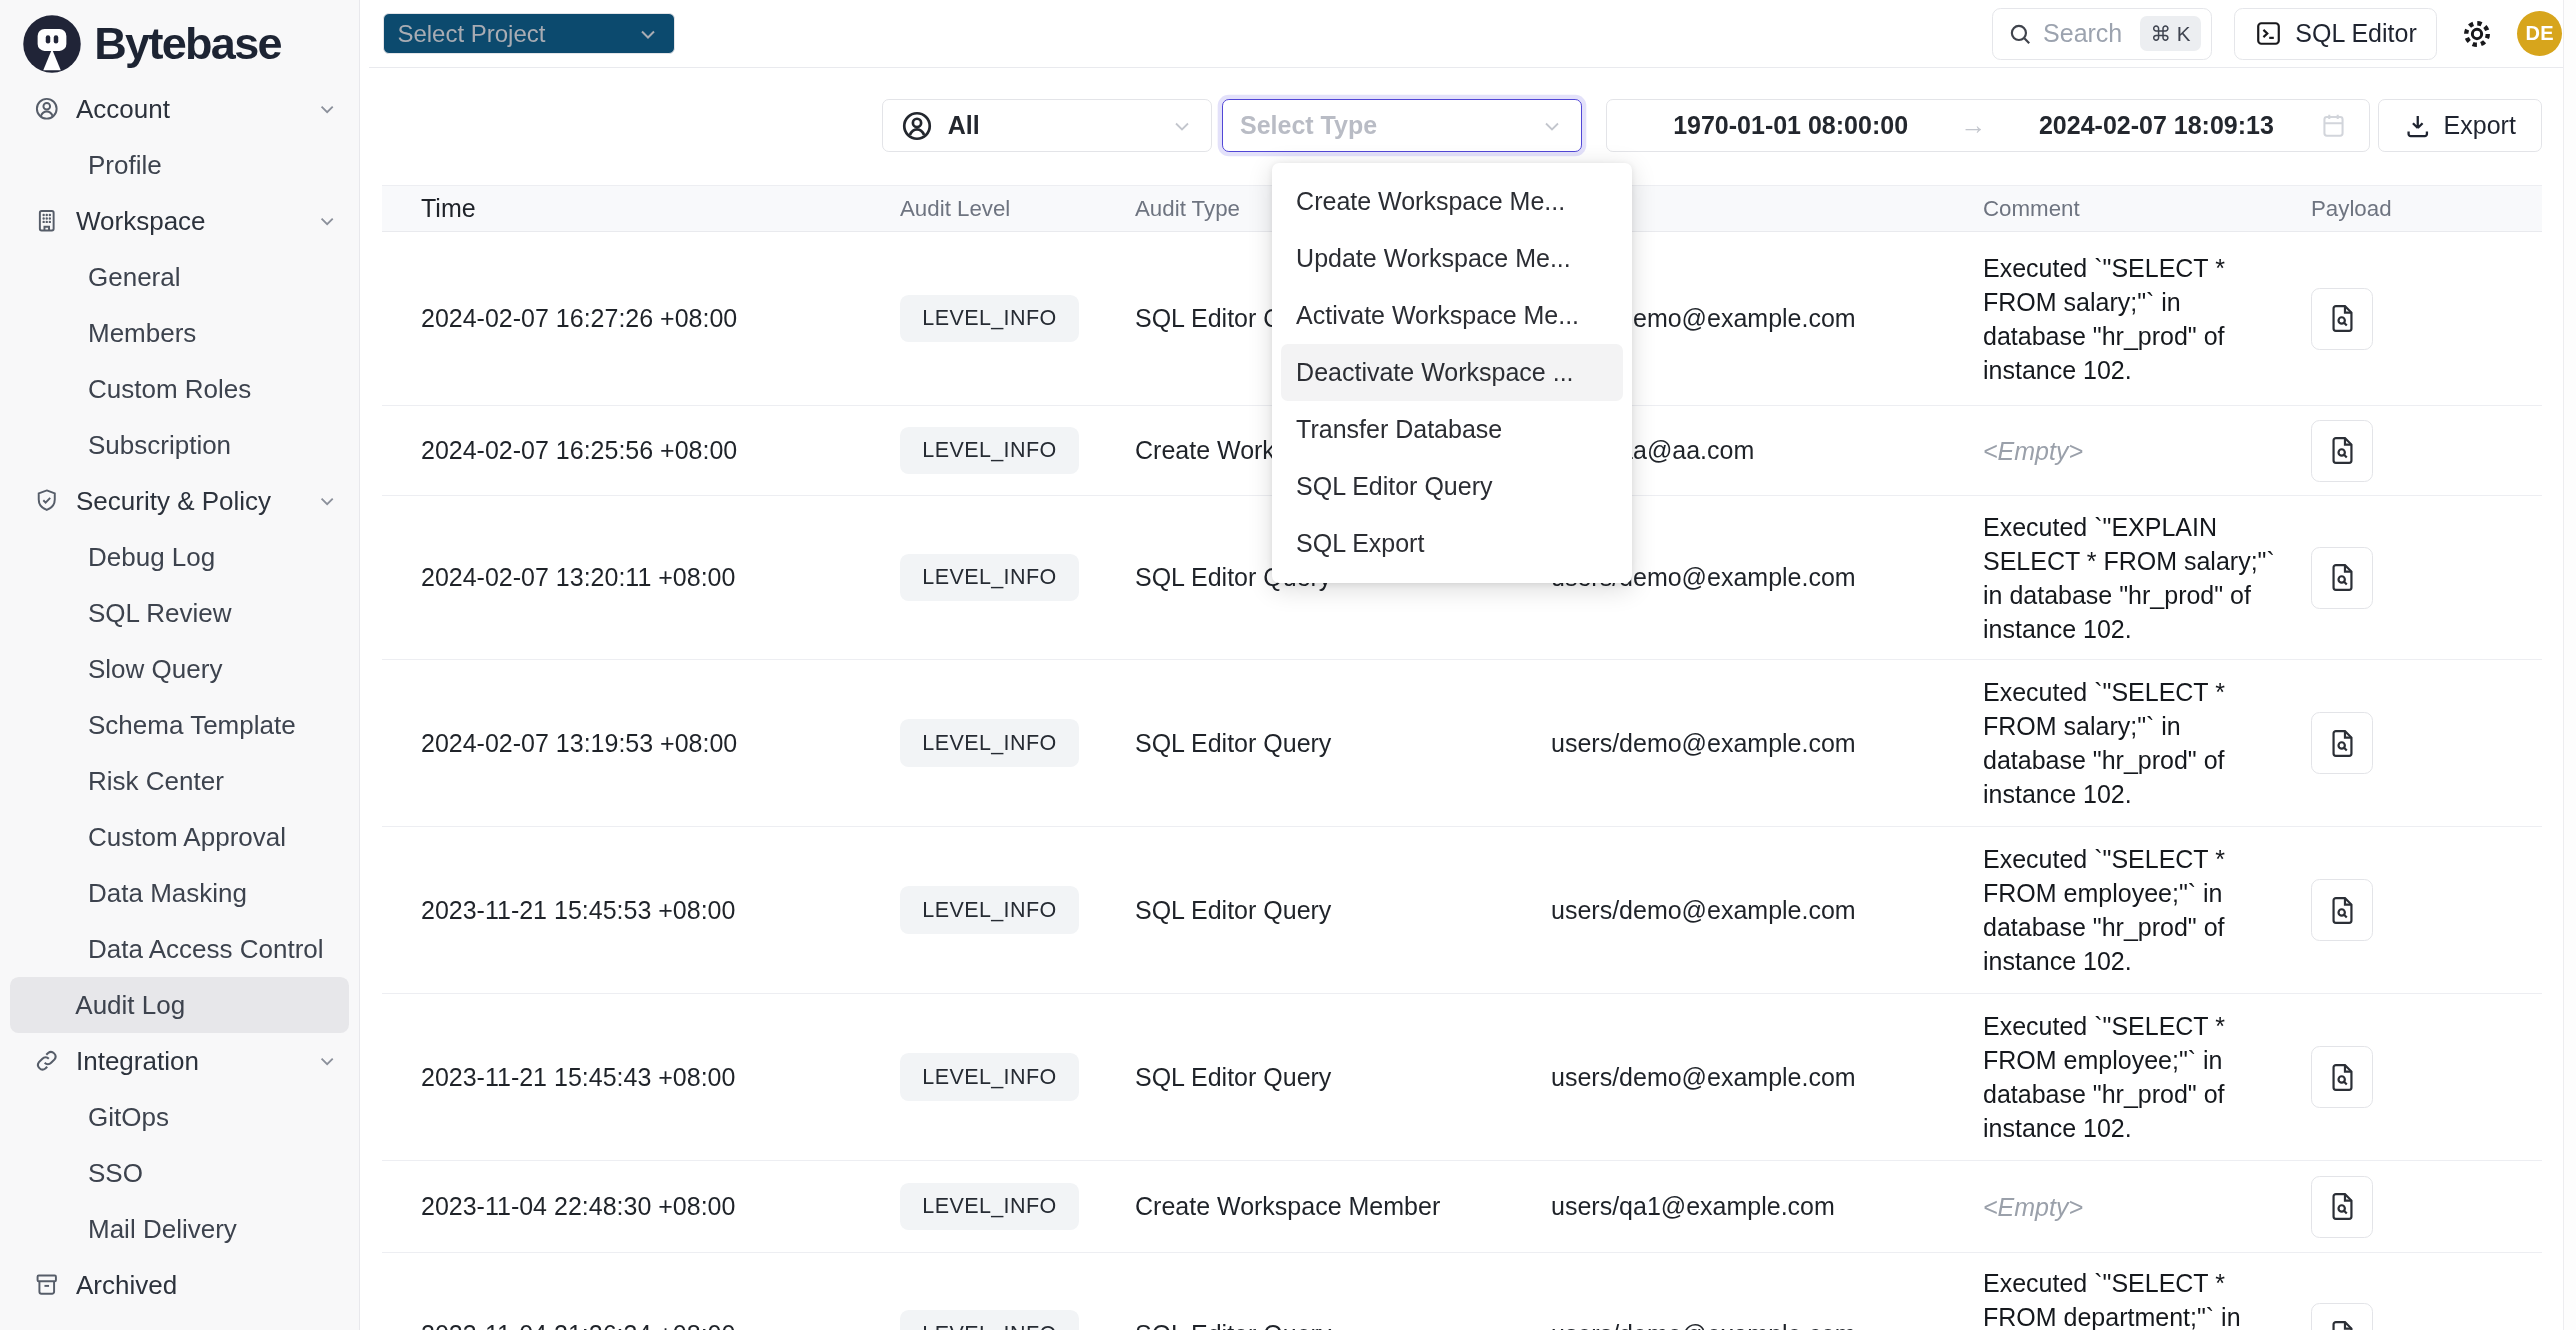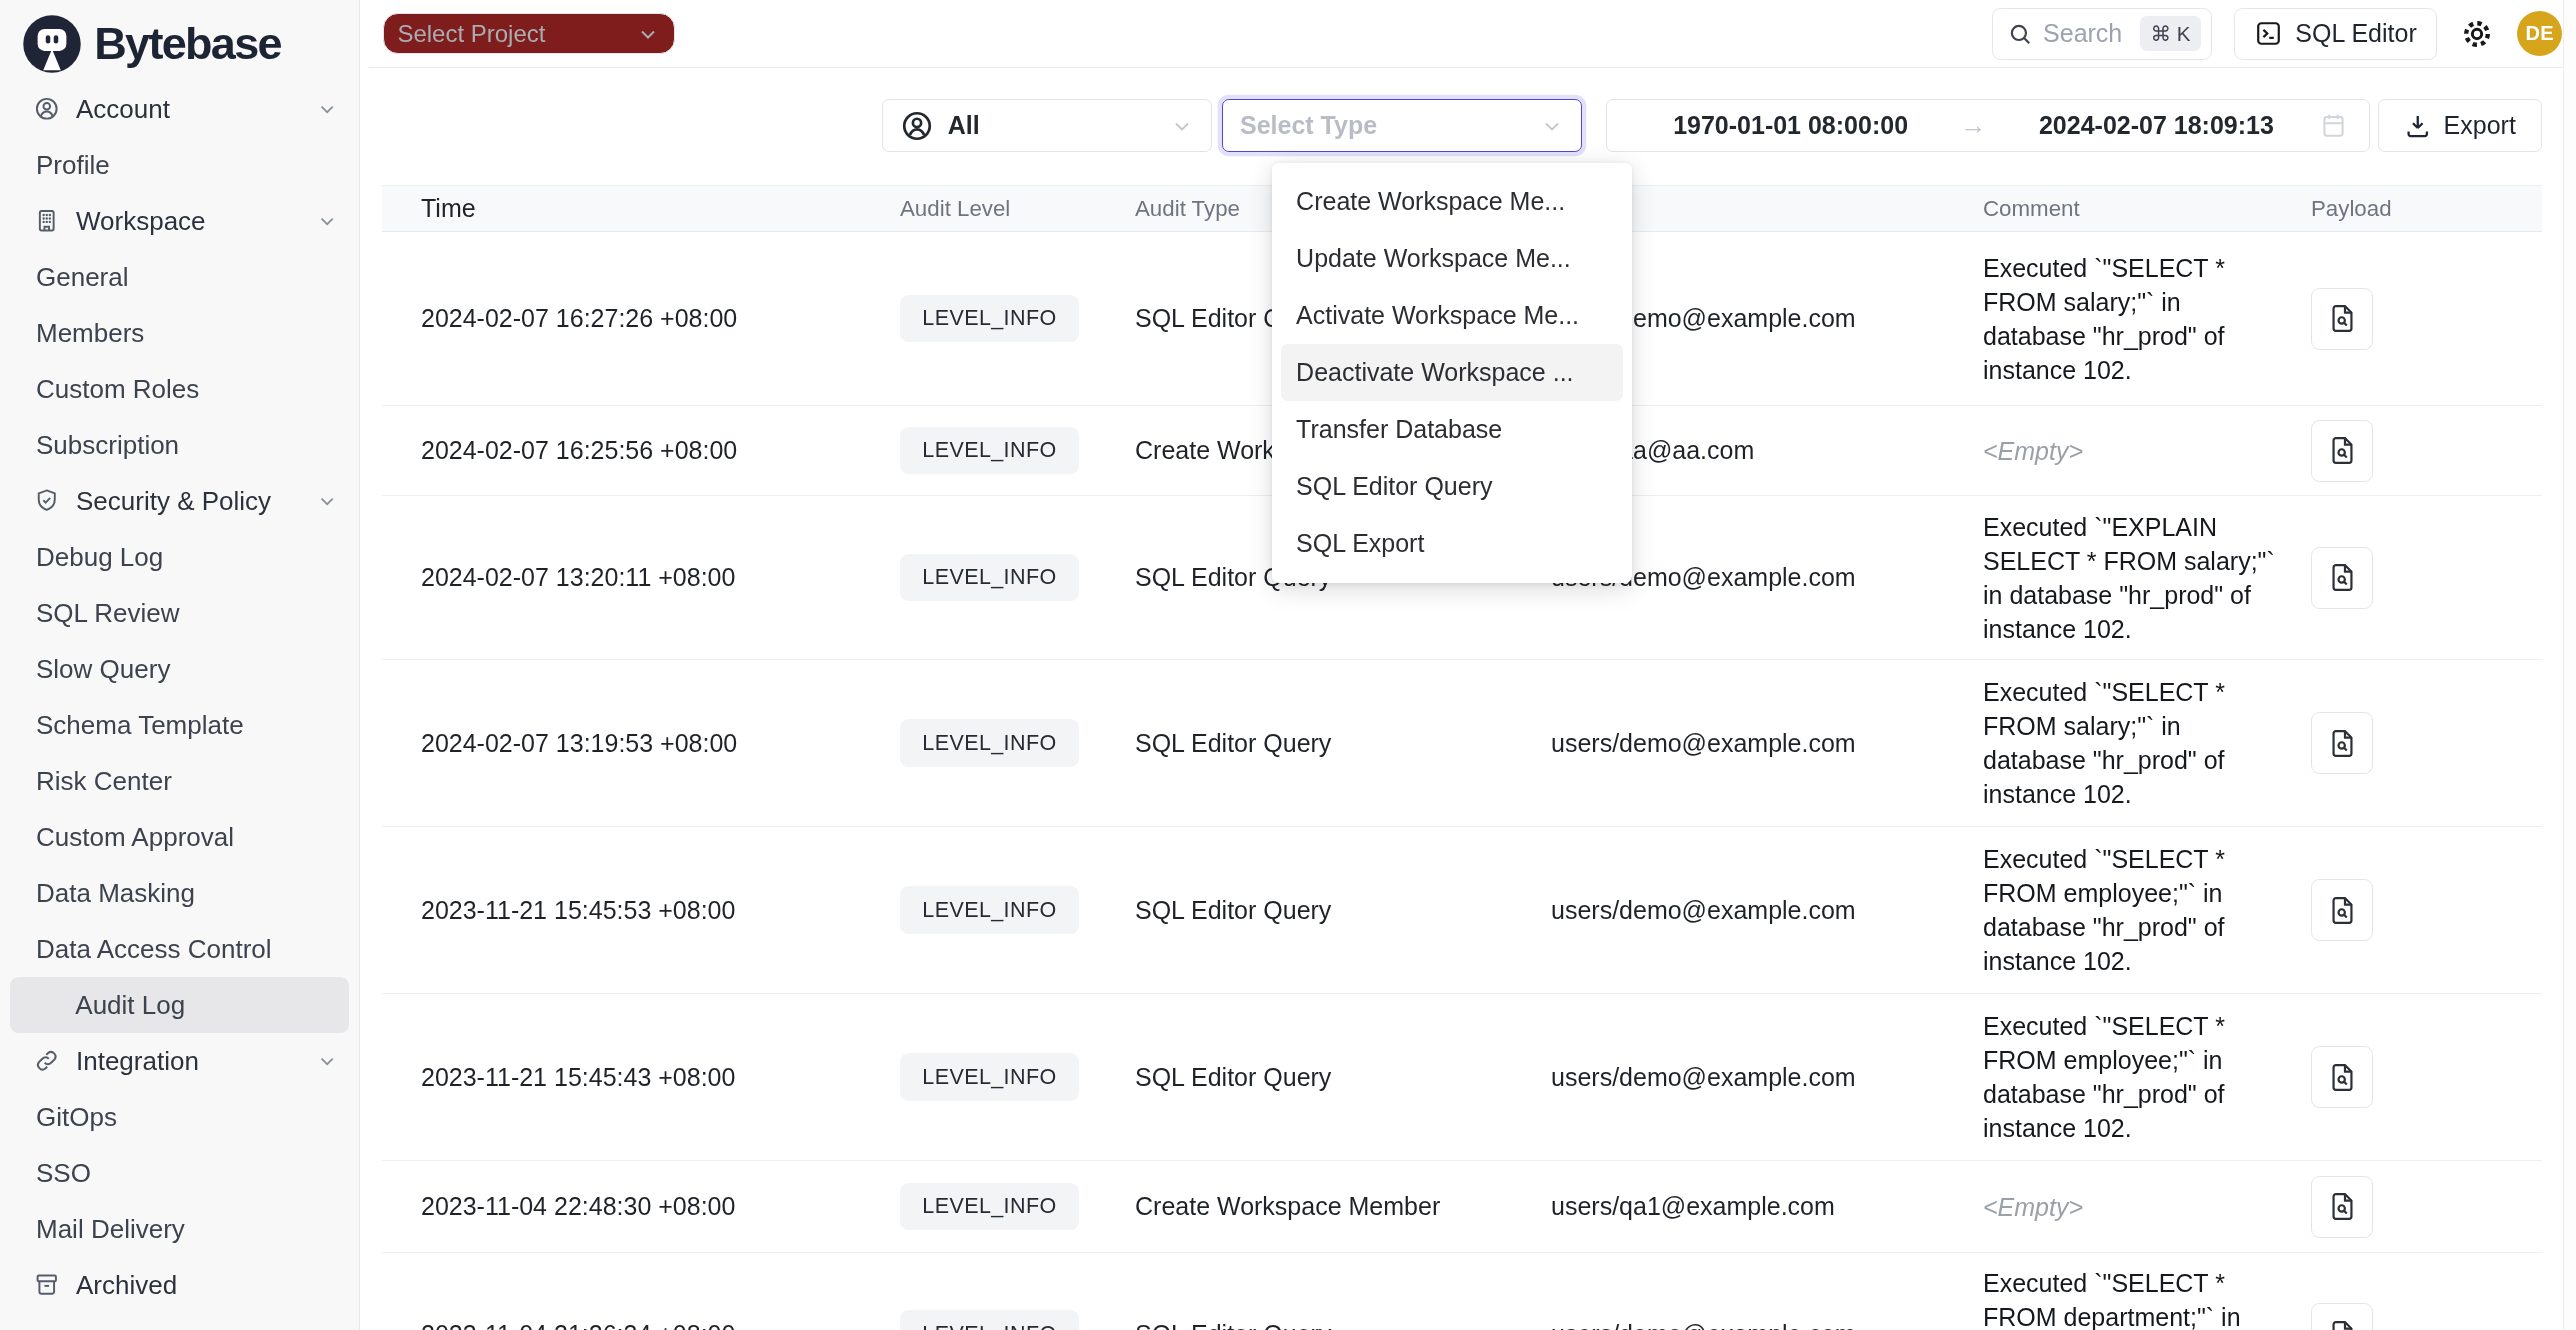--- a/index.html
+++ b/index.html
@@ -19,34 +19,34 @@
   }
   .logo { display:flex; align-items:center; gap:12px; padding:13.7px 0 0 22.3px; }
   .logo-text { font-size:45px; font-weight:700; color:#1d2433; letter-spacing:-1.7px; }
   .nav { position:absolute; top:81px; left:0; right:0; }
   .nav-item {
     height:56px; display:flex; align-items:center; cursor:pointer;
     padding:0 17px 0 33px; color:#3d434e; font-size:26px; position:relative;
   }
   .nav-item .nav-icon { width:27.5px; height:27.5px; margin-right:15.5px; color:#565d69; flex:0 0 auto; }
   .nav-item.group .nav-label { font-weight:500; color:#2c323c; }
-  .nav-item.sub { padding-left:36px; }
+  .nav-item.sub { padding-left:88px; }
   .nav-item.active { background:#e7e7ea; border-radius:8.6px; margin:0 10.3px; padding-left:65px; }
   .nav-chevron { position:absolute; right:20.6px; top:50%; transform:translateY(-50%); width:22.3px; height:22.3px; }
 
   
   .topbar {
     position:absolute; left:369px; right:0; top:0; height:68px;
     border-bottom:1.7px solid #e9eaee; background:#fff;
     display:flex; align-items:center; padding:0 13.7px; gap:22.3px;
   }
   .project-select {
-    width:292px; height:41px; border:1.7px solid #e3e4e8; border-radius:15px;
+    width:292px; height:41px; border:1.7px solid #e3e4e8; border-radius:6px;
     display:flex; align-items:center; justify-content:space-between;
-    padding:0 13.7px; color:#a9acb3; font-size:24px; background:#7f1d1d; cursor:pointer;
+    padding:0 13.7px; color:#a9acb3; font-size:24px; background:#0c4a6e; cursor:pointer;
   }
   .topbar-right { margin-left:auto; display:flex; align-items:center; gap:22.3px; }
   .search-box {
     width:220px; height:52px; border:1.7px solid #e5e6ea; border-radius:8.6px; background:#fff;
     display:flex; align-items:center; padding:0 10.3px 0 13.7px; cursor:text;
   }
   .search-box .ph { color:#9ca3af; font-size:25px; margin-left:10.3px; }
   .kbd {
     margin-left:auto; background:#eceef1; border-radius:6.9px; padding:5.2px 10.3px;
     font-size:20.6px; color:#3f4450; white-space:nowrap;

